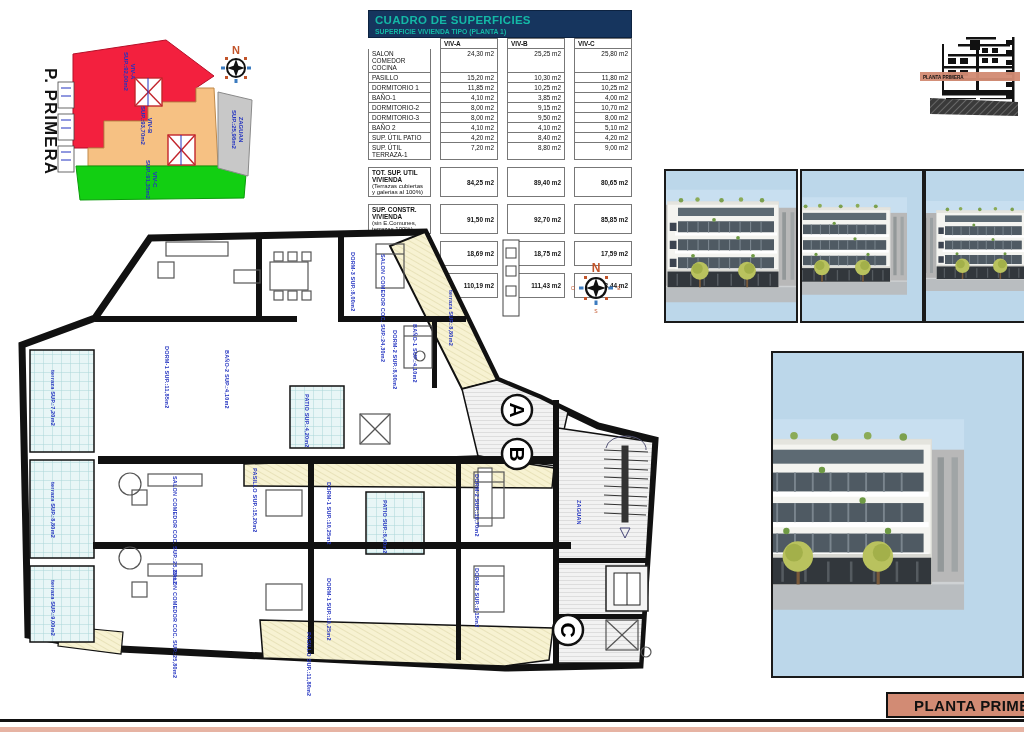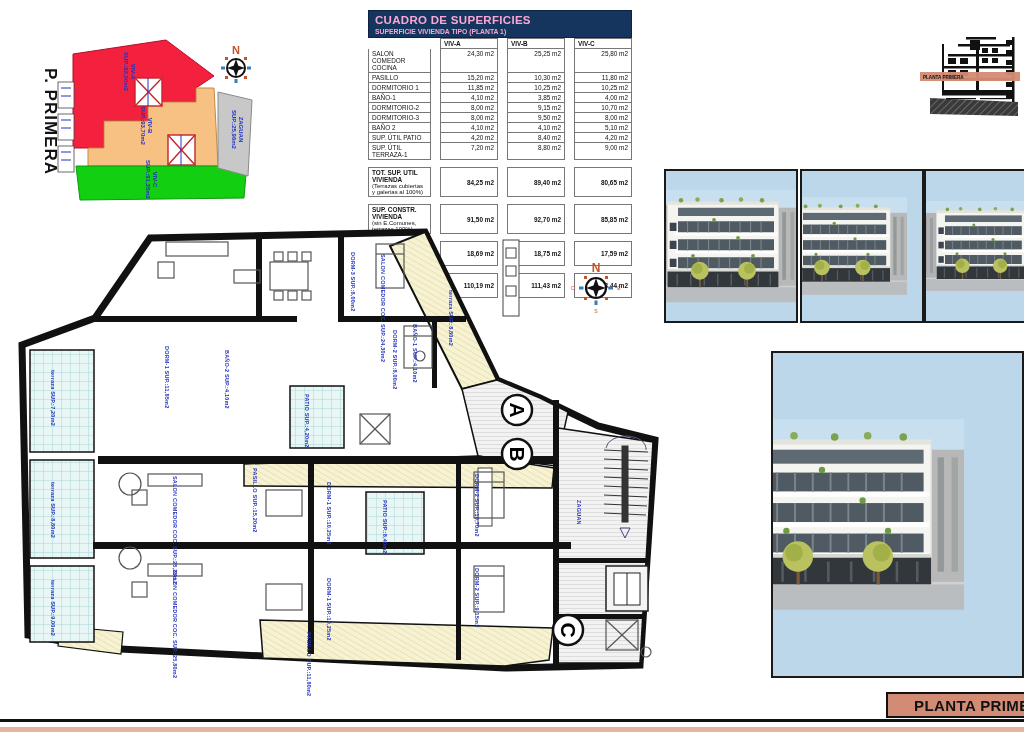--- a/index.html
+++ b/index.html
@@ -9,21 +9,21 @@
 
   
   .keyplan{left:18px;top:26px;width:256px;height:186px;}
   .kp-title{position:absolute;left:42px;top:42px;font-size:17px;font-weight:bold;letter-spacing:1px;
             transform:rotate(90deg);transform-origin:0 0;white-space:nowrap;}
   .kp-label{position:absolute;color:#2333c0;font-size:6px;font-weight:bold;line-height:6.5px;
             transform:rotate(90deg);transform-origin:0 0;white-space:nowrap;text-align:center;}
 
   
   .areas-table{left:368px;top:10px;width:264px;}
-  .tbl-head{background:#16355e;color:#f9a8d4;padding:3px 18px 2px 6px;border:1px solid #0c2240;}
+  .tbl-head{background:#16355e;color:#14b8a6;padding:3px 18px 2px 6px;border:1px solid #0c2240;}
   .tbl-title{font-size:11.5px;font-weight:bold;letter-spacing:.3px;}
   .tbl-sub{font-size:6.8px;font-weight:bold;margin-top:2px;}
   .trow{display:flex;align-items:stretch;}
   .tlabel{flex:1;border:1px solid #777;border-top:none;padding:1px 3px;font-size:6.4px;background:#fff;}
   .tval{width:50px;margin-left:9px;border:1px solid #777;border-top:none;text-align:right;
         padding:1px 3px;font-size:6.4px;background:#fff;}
   .trow.colhead .tlabel{border:none;background:transparent;}
   .trow.colhead .tval{font-weight:bold;text-align:left;border-top:1px solid #777;}
   .sumrow{display:flex;margin-top:7px;}
   .sumrow .tlabel{border-top:1px solid #777;font-weight:bold;font-size:6.4px;}

